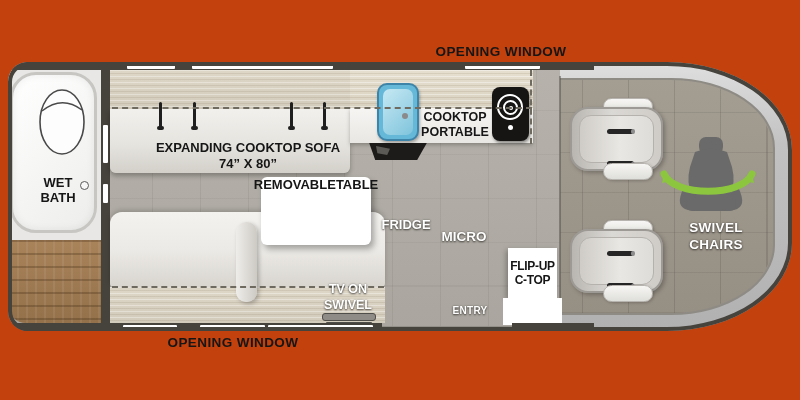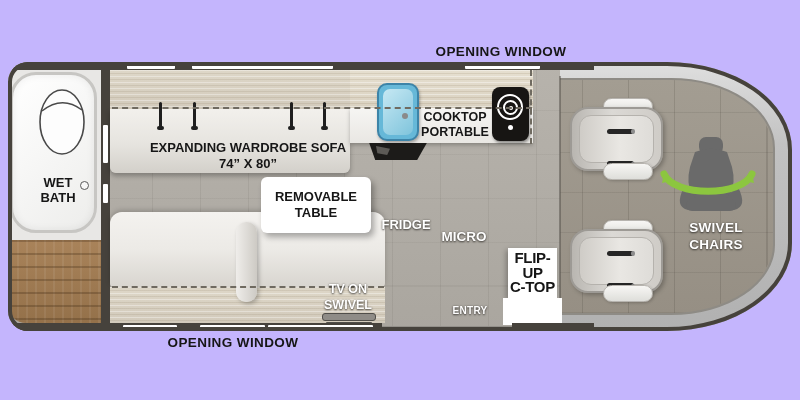--- a/index.html
+++ b/index.html
@@ -1,16 +1,16 @@
 <!DOCTYPE html>
 <html><head>
 <meta charset="utf-8">
 <style>
   html,body{margin:0;padding:0;background:#ffffff;}
-  .stage{position:relative;width:800px;height:400px;background:#c4b5fd;overflow:hidden;
+  .stage{position:relative;width:800px;height:400px;background:#c2410c;overflow:hidden;
          font-family:"Liberation Sans",sans-serif;-webkit-font-smoothing:antialiased;}
   .abs{position:absolute;}
   .lbl{position:absolute;font-weight:bold;color:#161616;text-align:center;white-space:nowrap;}
   .lbl .ln{display:block;}
   .white-lbl{color:#ffffff;text-shadow:0 1px 2px rgba(40,38,34,.75),0 0 2px rgba(40,38,34,.45);}
 
   
   .ow-top{left:410px;top:44px;width:182px;font-size:13.5px;letter-spacing:.4px;}
   .ow-bottom{left:142px;top:335px;width:182px;font-size:13.5px;letter-spacing:.4px;}
 
@@ -107,27 +107,27 @@
   .cooktop-lbl{left:401px;top:48px;width:92px;font-size:12.5px;line-height:15px;z-index:10;}
   .fridge{left:360px;top:81px;width:60px;height:17px;background:#1c1b19;z-index:7;
        clip-path:polygon(2% 0,98% 0,82% 100%,12% 100%);}
   .fridge::after{content:"";position:absolute;left:8px;top:3px;width:14px;height:9px;background:#5c5a56;
        clip-path:polygon(0 0,100% 30%,80% 100%,10% 80%);}
   .fridge-lbl{left:366px;top:155px;width:64px;font-size:13px;z-index:10;}
   .micro-lbl{left:426px;top:147px;width:60px;font-size:13.5px;z-index:10;margin-top:20px;}
 
   
   .callout{position:absolute;background:#ffffff;z-index:12;}
-  .table-box{left:253px;top:115px;width:110px;height:56px;border-radius:6px;
-       box-shadow:3px 4px 6px rgba(0,0,0,.32);display:flex;flex-direction:column;justify-content:center;}
+  .table-box{left:253px;top:115px;width:110px;height:68px;border-radius:6px;
+       box-shadow:3px 4px 6px rgba(0,0,0,.32);display:flex;flex-direction:row;justify-content:center;}
   .table-box .lblx{font-weight:bold;font-size:13px;line-height:16px;text-align:center;color:#161616;}
   .flip-hi{left:500px;top:186px;width:49px;height:50px;box-shadow:-2px 2px 5px rgba(0,0,0,.28);
        display:flex;flex-direction:column;justify-content:center;}
   .flip-lo{left:495px;top:236px;width:59px;height:27px;}
-  .flip-hi .lblx{font-weight:bold;font-size:15px;line-height:14.5px;text-align:center;color:#161616;letter-spacing:-.3px;}
+  .flip-hi .lblx{font-weight:bold;font-size:12px;line-height:14.5px;text-align:center;color:#161616;letter-spacing:-.3px;}
 
   
   .tv-lbl{left:288px;top:220px;width:104px;font-size:12.5px;line-height:15.5px;z-index:12;}
   .tv{left:314px;top:251px;width:54px;height:8px;background:#8f8c87;border:1.5px solid #504e4a;
       box-sizing:border-box;border-radius:3px;z-index:11;}
   .tv-base{left:318px;top:259.5px;width:46px;height:2.5px;background:#504e4a;border-radius:1px;z-index:11;}
   .entry-lbl{left:420px;top:243px;width:84px;font-size:10px;z-index:12;letter-spacing:.3px;}
 
   
   .seat{position:absolute;width:93px;height:82px;z-index:10;}
@@ -184,21 +184,21 @@
     <div class="lbl white-lbl wardrobe-lbl">
     </div>
 
     <div class="abs band-beige sofa-back-top"></div>
     <div class="abs sofa-cushion-top"></div>
     <div class="tick" style="left:150.5px;"></div>
     <div class="tick" style="left:184.5px;"></div>
     <div class="tick" style="left:281.5px;"></div>
     <div class="tick" style="left:314.5px;"></div>
     <div class="lbl sofa-lbl">
-      <span class="ln">EXPANDING WARDROBE SOFA</span>
+      <span class="ln">EXPANDING COOKTOP SOFA</span>
       <span class="ln">74” X 80”</span>
     </div>
 
     <div class="abs counter-top"></div>
     <div class="abs counter-base"></div>
     <div class="abs sink">
       <div class="sink-inner">
           <div class="sink-dot"></div>
         </div>
     </div>

